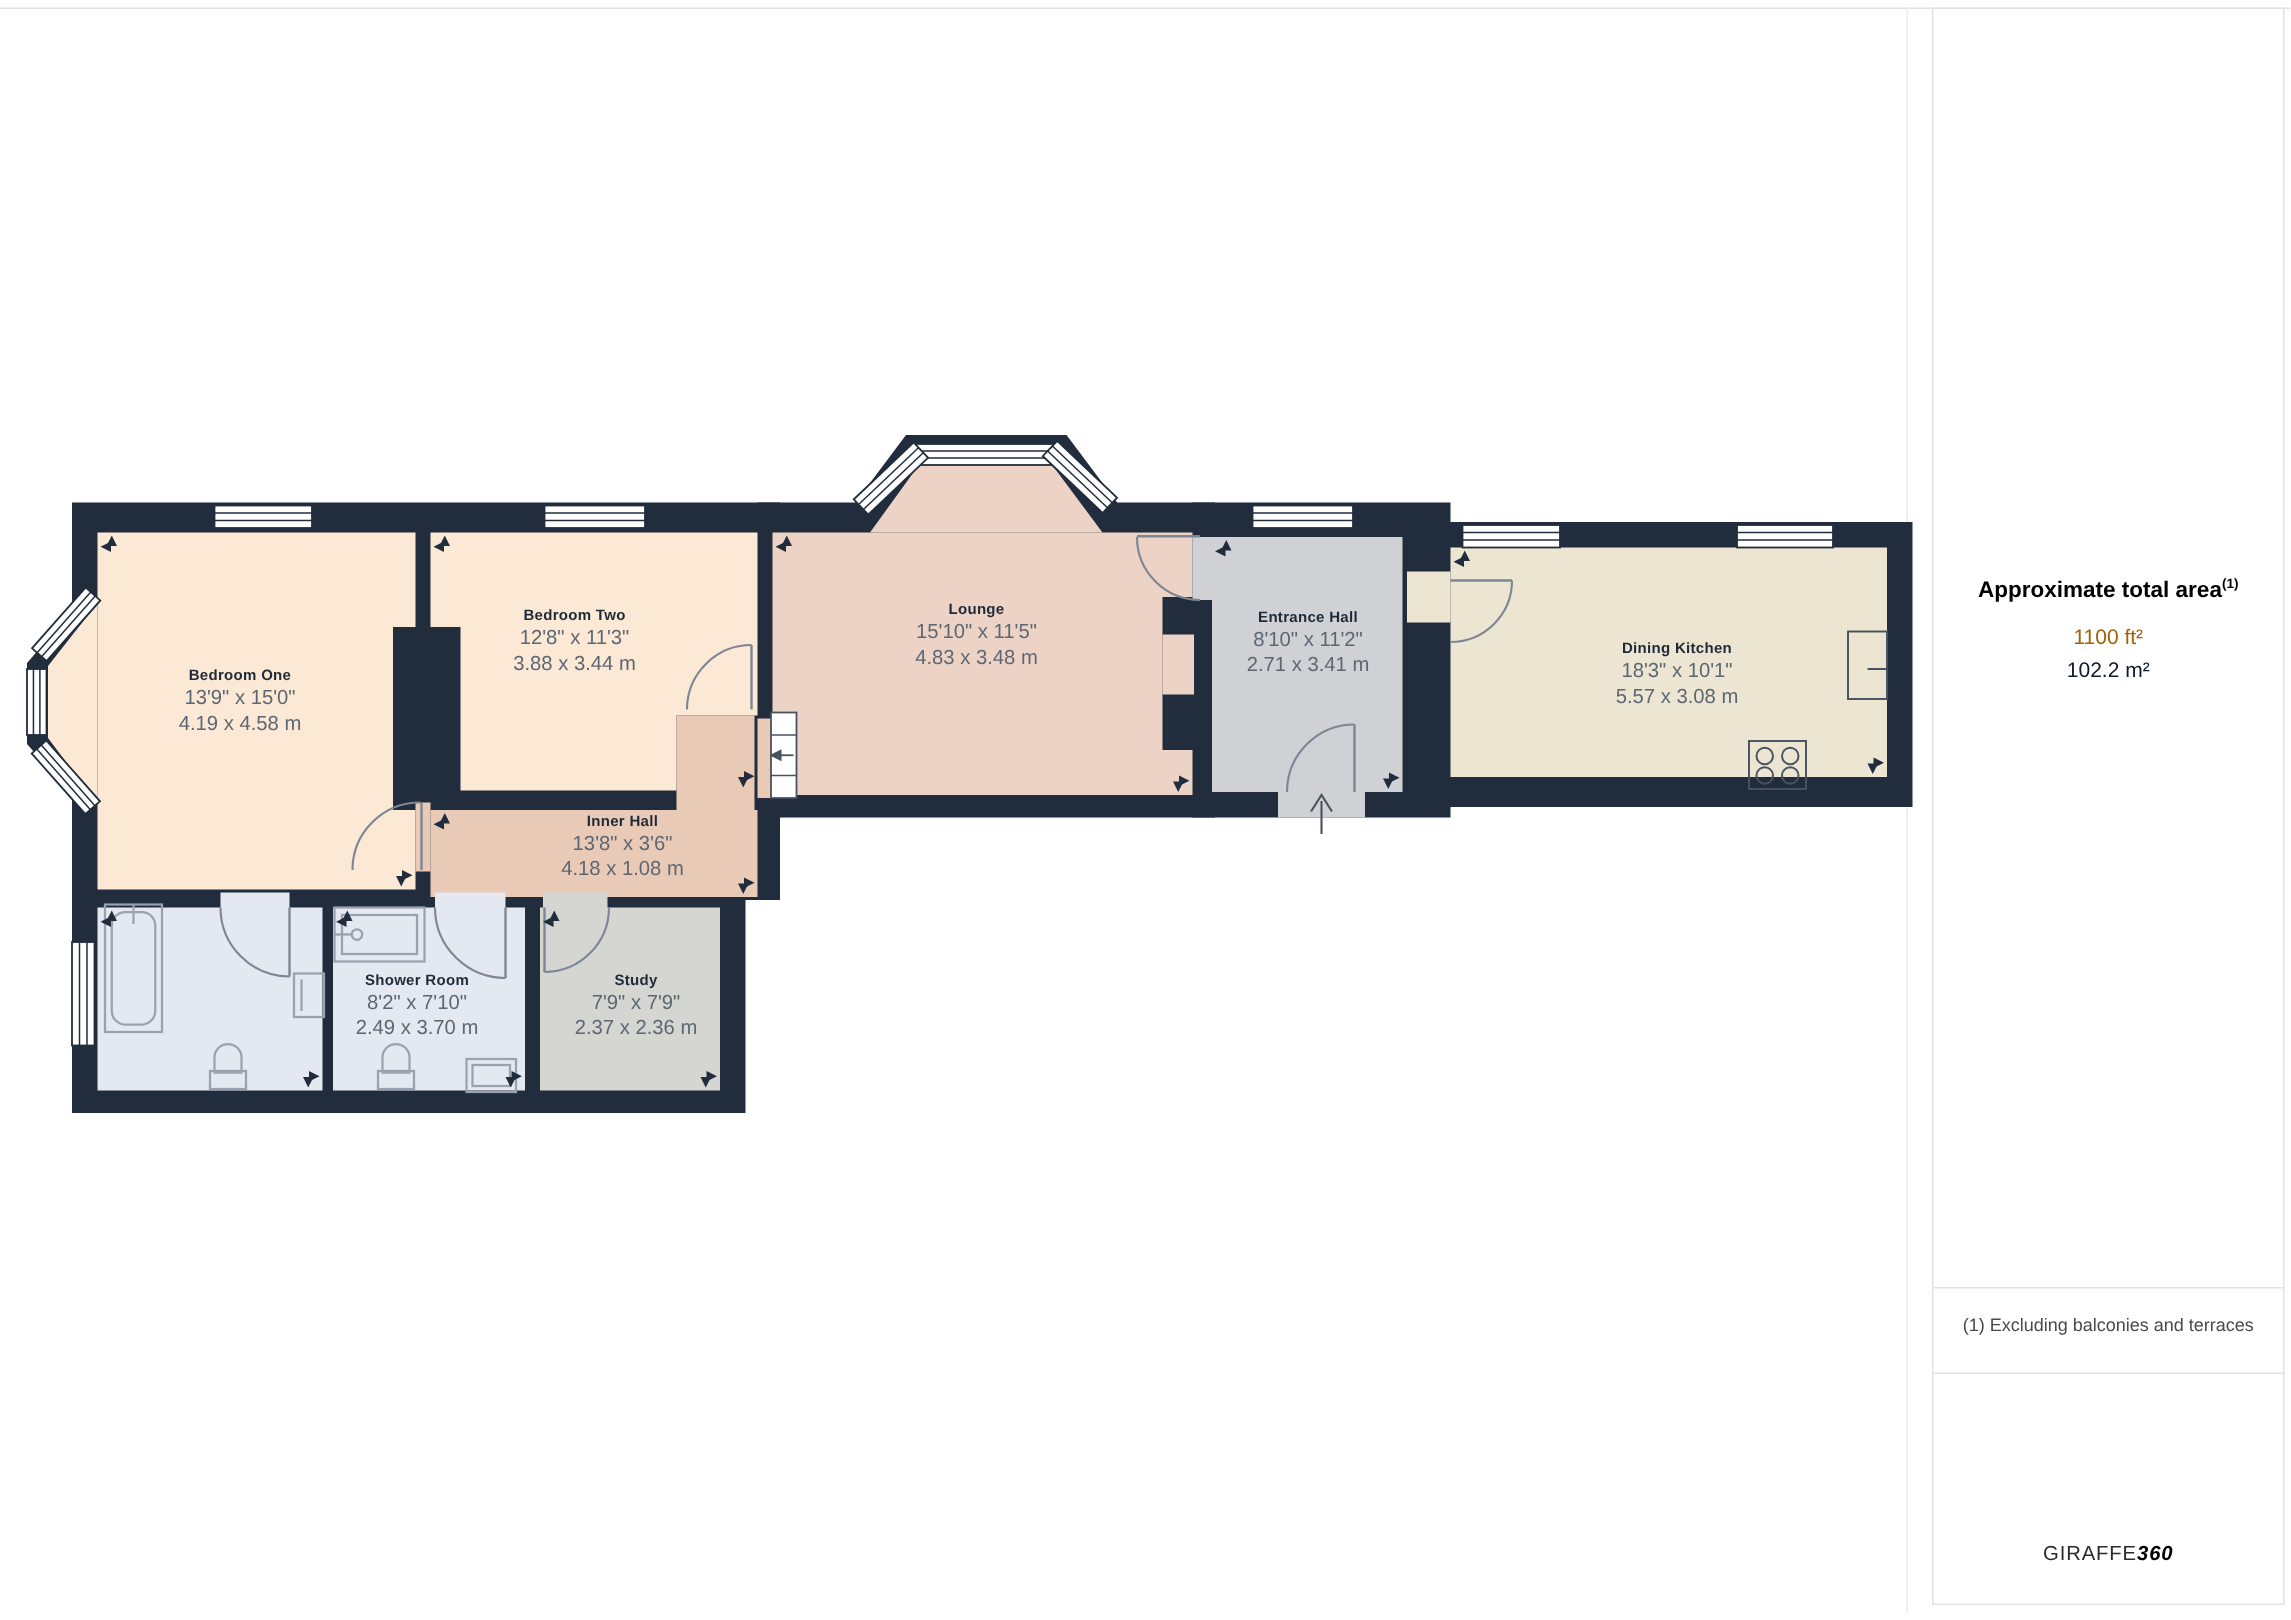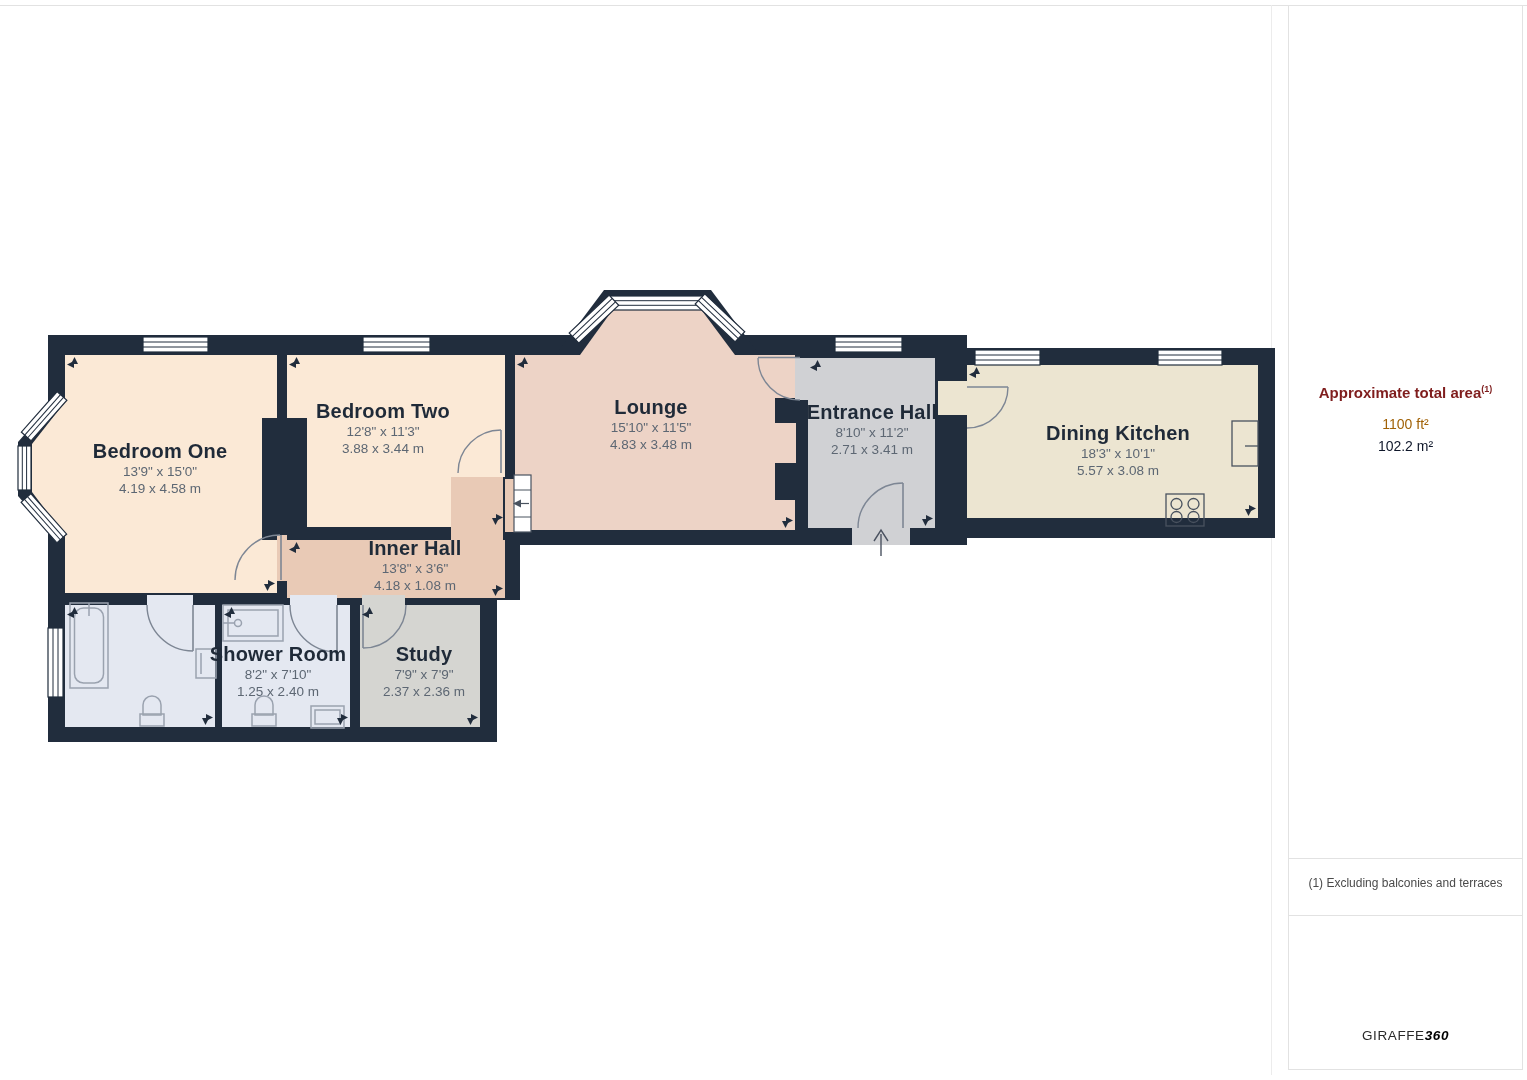--- a/index.html
+++ b/index.html
@@ -20,27 +20,27 @@
   .win rect{fill:#ffffff;stroke:var(--wall);stroke-width:1.2;}
   .win line{stroke:var(--wall);stroke-width:1;}
   .door path{fill:none;stroke:var(--door_stroke);stroke-width:1.4;}
   .door line{stroke:var(--door_stroke);stroke-width:1.6;}
   .fx{fill:none;stroke:var(--fixture);stroke-width:1.5;}
   .fxd{fill:none;stroke:#49525f;stroke-width:1.3;}
   .tick{fill:var(--wall);}
   
   #labels{position:absolute;left:0;top:0;width:1527px;height:1080px;pointer-events:none;}
   .room-label{position:absolute;transform:translate(-50%,-50%);text-align:center;white-space:nowrap;}
-  .room-name{display:block;font-size:20px;font-weight:bold;color:var(--label);letter-spacing:.2px;}
+  .room-name{display:block;font-size:10px;font-weight:bold;color:var(--label);letter-spacing:.2px;}
   .room-imp,.room-met{display:block;font-size:13.5px;color:var(--dims);line-height:16px;margin-top:1px;}
   
   #sidebar{position:absolute;left:1288px;top:5px;width:233px;height:1063px;
            border:1px solid #e2e2e2;background:#fff;}
   .sb-abs{position:absolute;left:0;width:100%;text-align:center;}
-  .sb-title{top:378px;font-size:15px;font-weight:bold;color:#7f1d1d;}
+  .sb-title{top:378px;font-size:15px;font-weight:bold;color:#000000;}
   .sb-title sup{font-size:9px;}
   .sb-imp{top:410px;font-size:14px;color:#a16207;}
   .sb-met{top:432px;font-size:14px;color:#0f172a;}
   .sb-div{position:absolute;left:0;width:100%;height:1px;background:#e2e2e2;}
   .sb-foot{top:870px;font-size:12px;color:#4a4a4a;}
   .sb-disc{top:930px;left:12px;width:209px;font-size:12px;color:#4a4a4a;line-height:1.33;
            text-align:center;position:absolute;}
   .sb-brand{top:1022px;font-size:13.5px;color:#2a2a2a;letter-spacing:.6px;}
   .sb-brand b{color:#000000;font-style:italic;}
 </style>
@@ -314,21 +314,21 @@
         <span class="room-met">5.57 x 3.08 m</span>
       </div>
       <div class="room-label" style="left: 415px; top: 565px;">
         <span class="room-name">Inner Hall</span>
         <span class="room-imp">13'8" x 3'6"</span>
         <span class="room-met">4.18 x 1.08 m</span>
       </div>
       <div class="room-label" style="left: 278px; top: 671px;">
         <span class="room-name">Shower Room</span>
         <span class="room-imp">8'2" x 7'10"</span>
-        <span class="room-met">1.25 x 2.40 m</span>
+        <span class="room-met">2.49 x 3.70 m</span>
       </div>
       <div class="room-label" style="left: 424px; top: 671px;">
         <span class="room-name">Study</span>
         <span class="room-imp">7'9" x 7'9"</span>
         <span class="room-met">2.37 x 2.36 m</span>
       </div>
     </div>
 
   <div id="sidebar">
     <div class="sb-abs sb-title">

